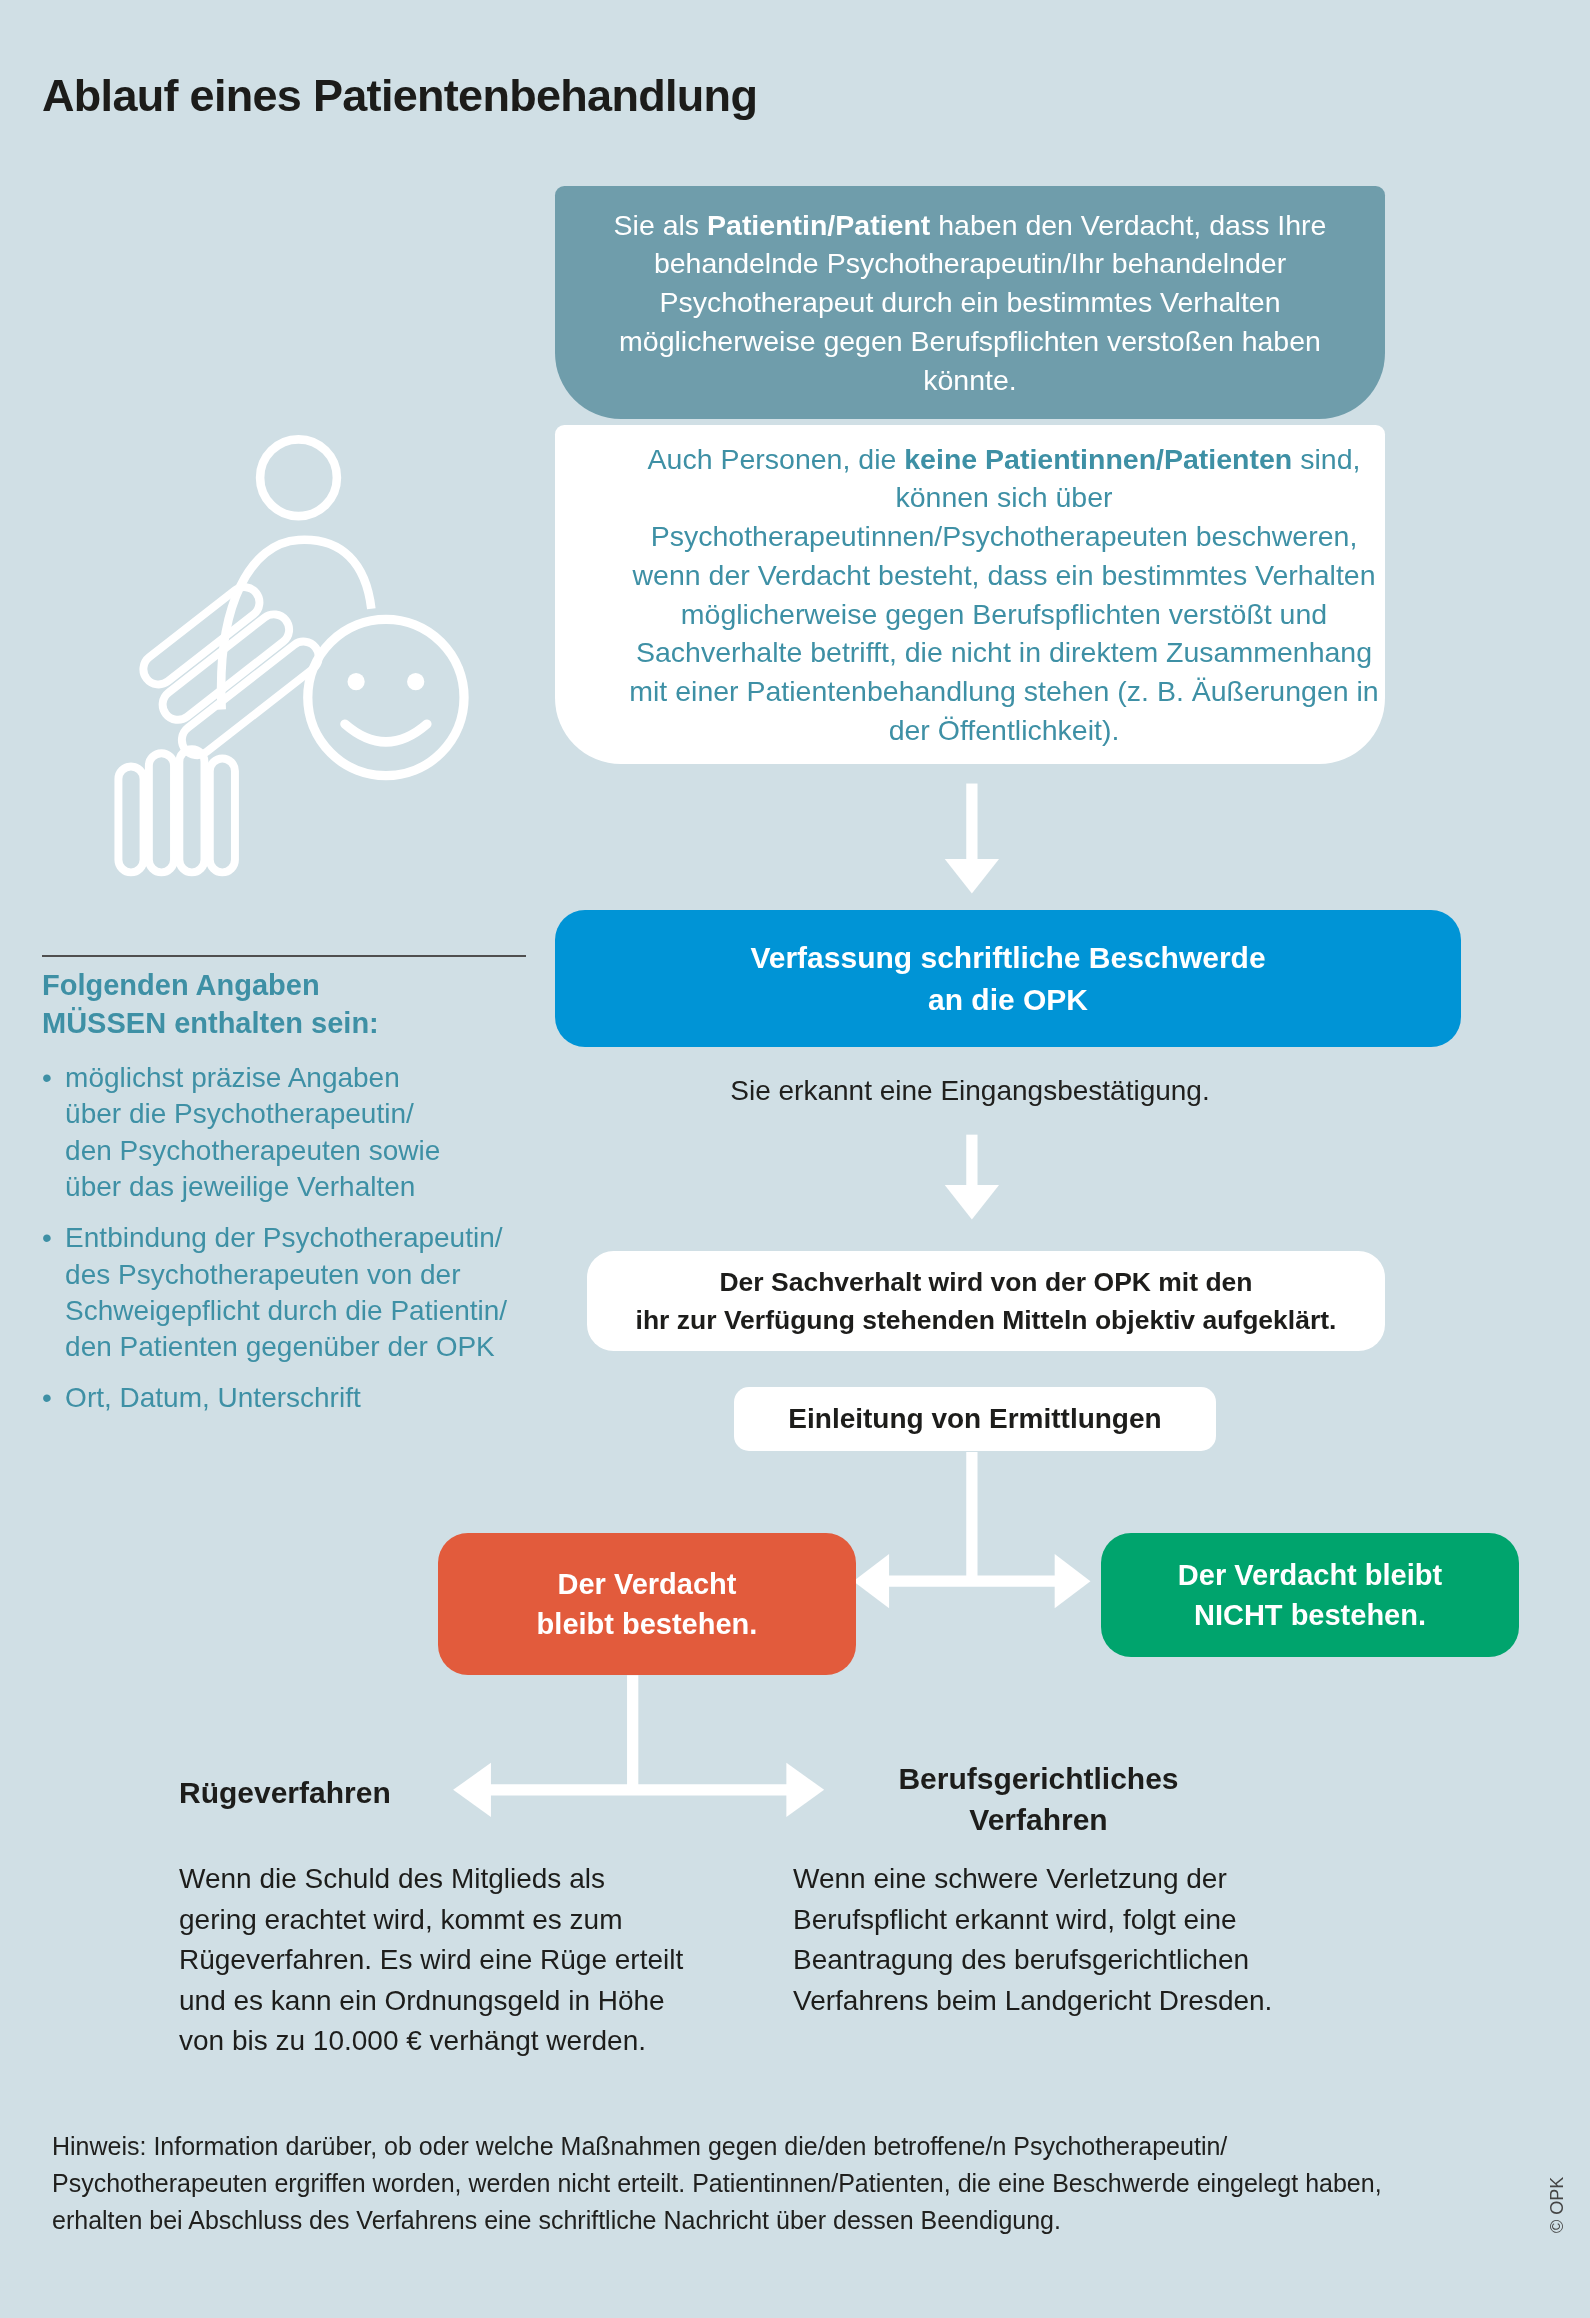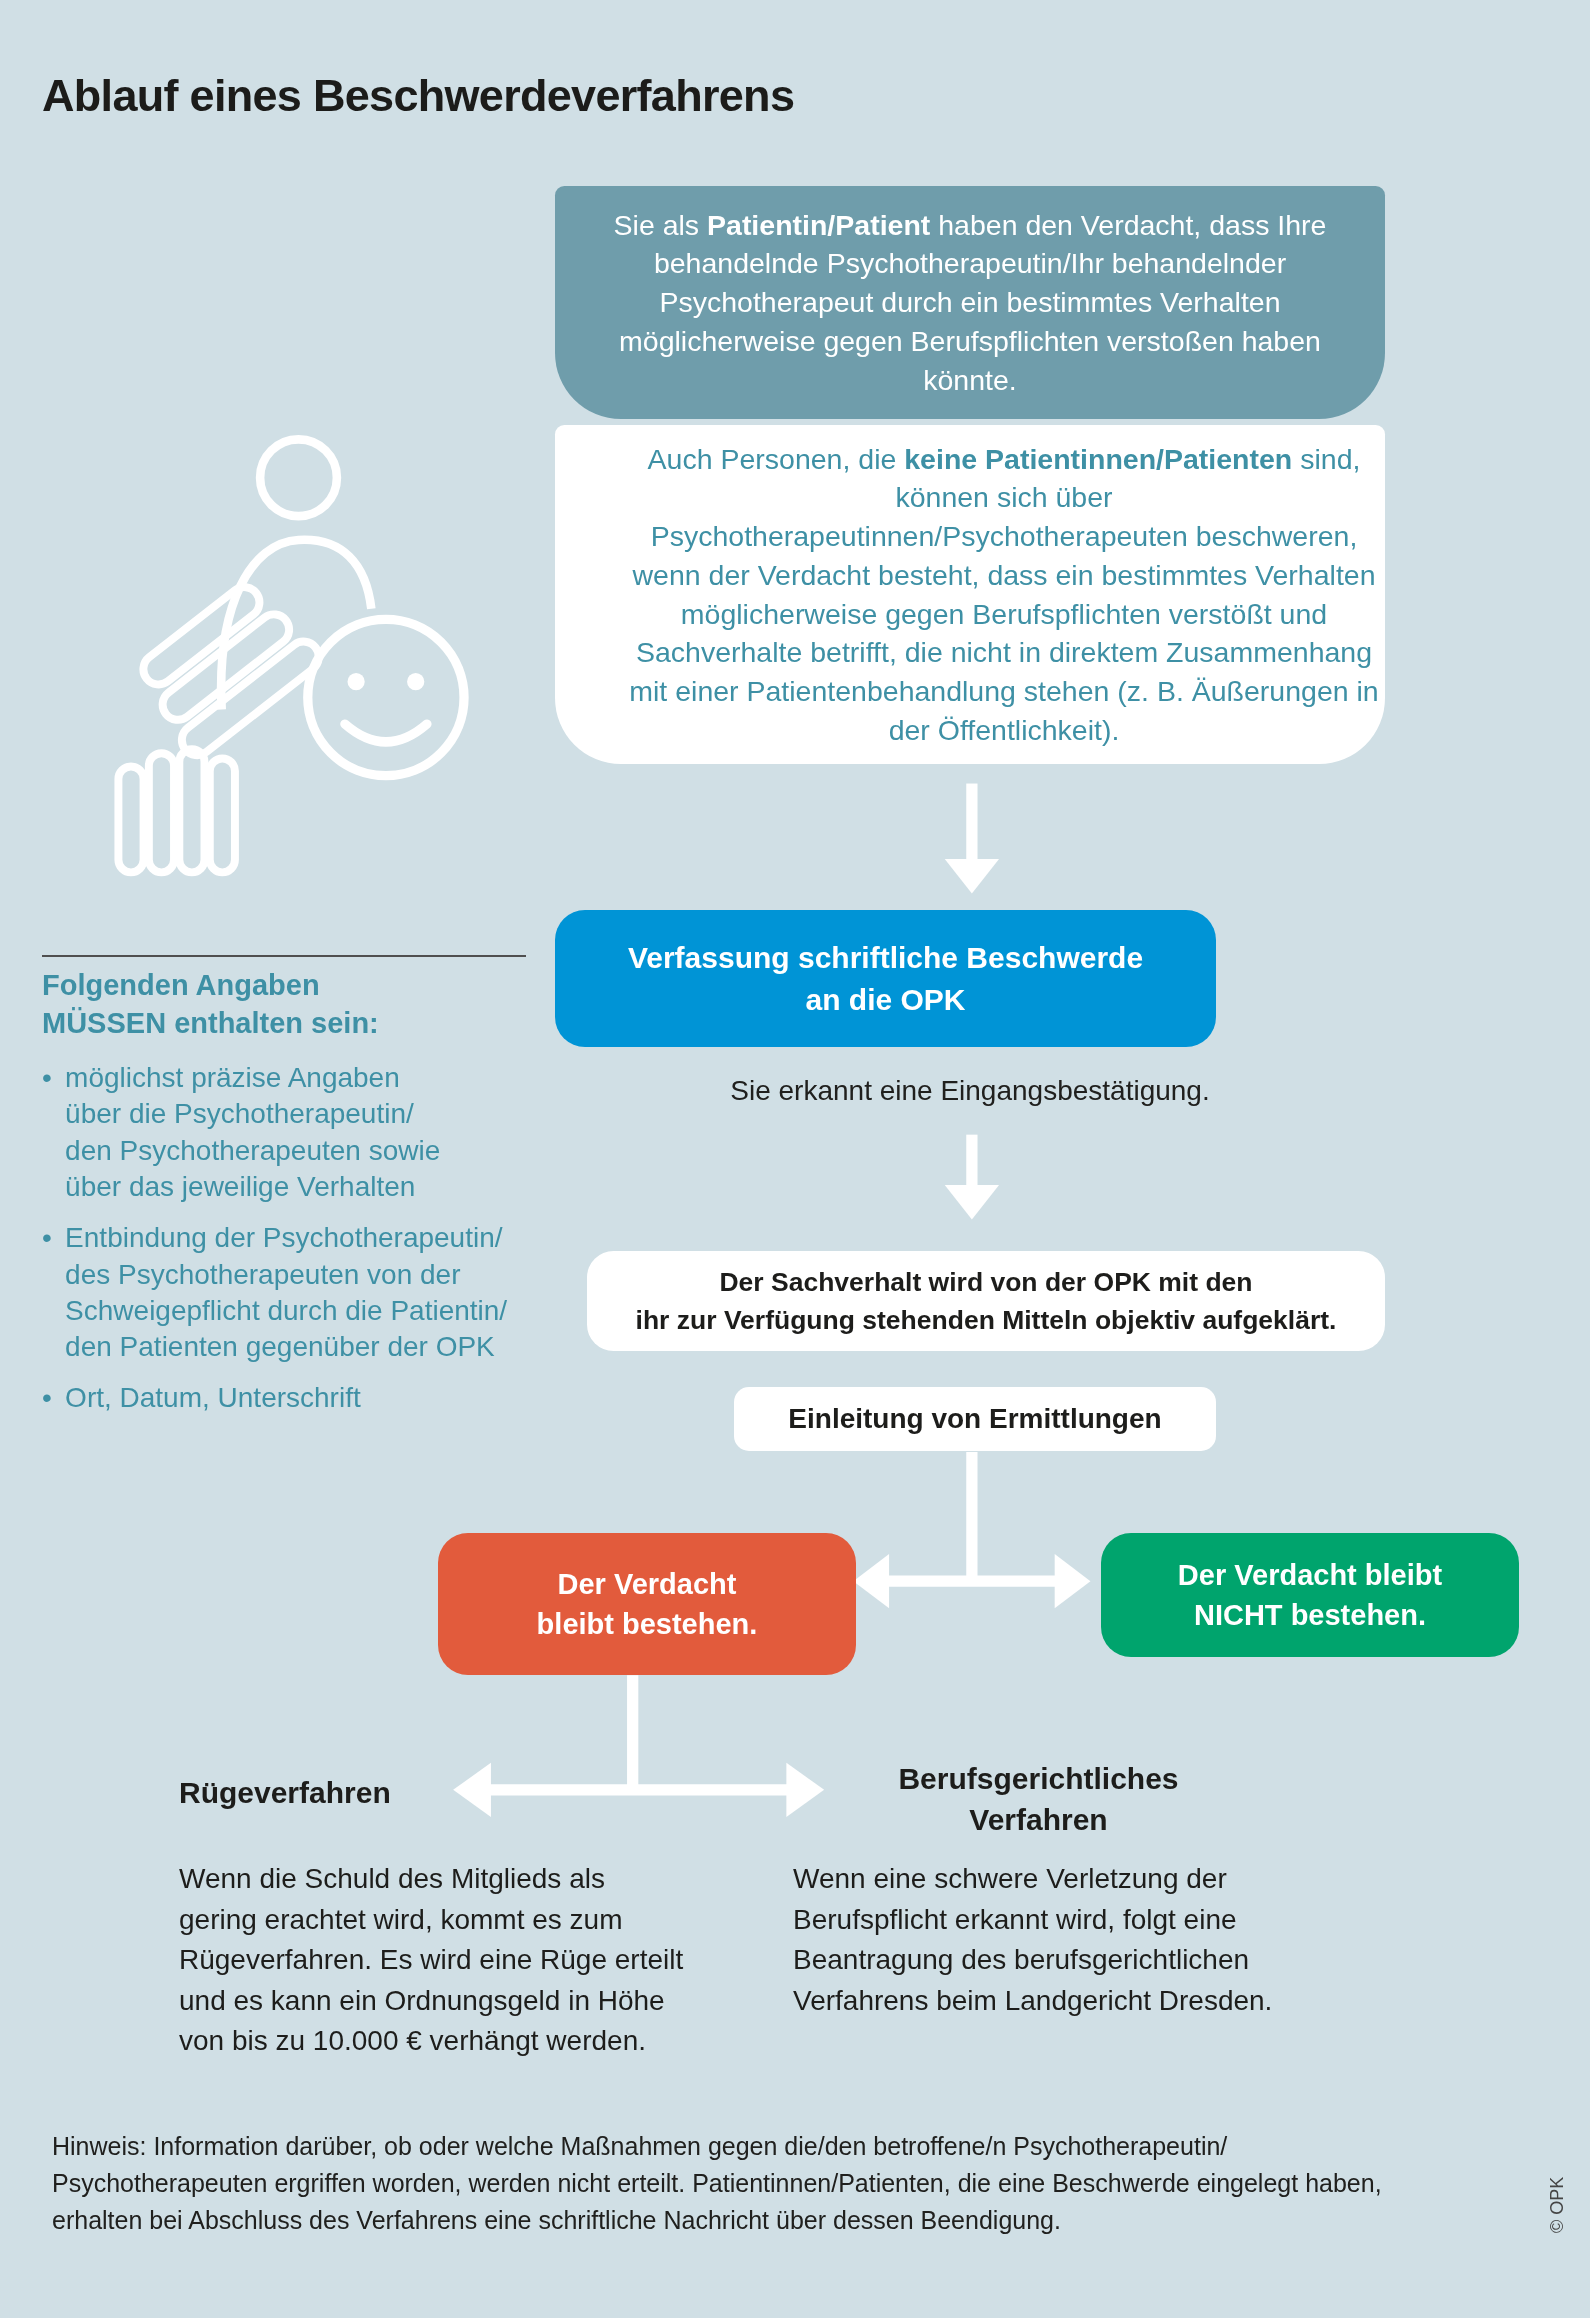--- a/index.html
+++ b/index.html
@@ -25,21 +25,21 @@
   .nonpatient-box .txt{max-width:762px;color:#3e90a5;font-size:28.5px;line-height:1.36;}
 
   .rule{left:42px;top:955px;width:484px;height:2px;background:#4f4f4f;}
 
   .req-heading{left:42px;top:967px;width:371px;color:#3e90a5;font-weight:bold;font-size:29px;line-height:1.3;white-space:pre-line;}
   .req-list{left:42px;top:1060px;width:504px;}
   .req-item{display:flex;gap:13.3px;margin-bottom:14.6px;color:#3e90a5;font-size:28px;line-height:1.3;}
   .req-item .dot{flex:0 0 auto;}
   .req-item .itxt{white-space:pre-line;}
 
-  .complaint-box{left:555px;top:910px;width:661px;height:137px;background:#0094d6;border-radius:30px;}
+  .complaint-box{left:555px;top:910px;width:906px;height:137px;background:#0094d6;border-radius:30px;}
   .complaint-box .txt{color:#ffffff;font-weight:bold;font-size:30px;line-height:1.4;white-space:pre-line;}
 
   .confirm-note{left:555px;top:1075px;width:830px;text-align:center;font-size:28px;color:#20201e;}
 
   .invest-box{left:587px;top:1251px;width:798px;height:100px;background:#ffffff;border-radius:26.5px;padding:0 8px;}
   .invest-box .txt{font-weight:bold;font-size:26.5px;line-height:1.45;white-space:pre-line;color:#1d1d1b;}
 
   .init-box{left:734px;top:1387px;width:482px;height:64px;background:#ffffff;border-radius:15px;}
   .init-box .txt{font-weight:bold;font-size:28px;color:#1d1d1b;}
 
@@ -105,21 +105,21 @@
       <rect x="196" y="544" width="38" height="172" rx="19"></rect>
     </g>
     <g>
       <circle cx="462" cy="452" r="118" fill="none" stroke="#ffffff" stroke-width="14"></circle>
       <circle cx="417" cy="428" r="13" fill="#ffffff"></circle>
       <circle cx="507" cy="428" r="13" fill="#ffffff"></circle>
       <path d="M400,492 Q462,546 524,492" fill="none" stroke="#ffffff" stroke-width="14" stroke-linecap="round"></path>
     </g>
   </svg>
 
-  <h1 class="abs page-title">Ablauf eines Beschwerdeverfahrens</h1>
+  <h1 class="abs page-title">Ablauf eines Patientenbehandlung</h1>
 
   <div class="abs box intro-box">
     <p class="txt"><span>Sie als </span><b>Patientin/Patient</b><span> haben den Verdacht, dass Ihre behandelnde Psychotherapeutin/Ihr behandelnder Psychotherapeut durch ein bestimmtes Verhalten möglicherweise gegen Berufspflichten verstoßen haben könnte.</span></p>
   </div>
 
   <div class="abs box nonpatient-box">
     <p class="txt"><span>Auch Personen, die </span><b>keine Patientinnen/Patienten</b><span> sind, können sich über Psychotherapeutinnen/Psychotherapeuten beschweren, wenn der Verdacht besteht, dass ein bestimmtes Verhalten möglicherweise gegen Berufspflichten verstößt und Sachverhalte betrifft, die nicht in direktem Zusammenhang mit einer Patientenbehandlung stehen (z. B. Äußerungen in der Öffentlichkeit).</span></p>
   </div>
 
   <div class="abs rule"></div>

